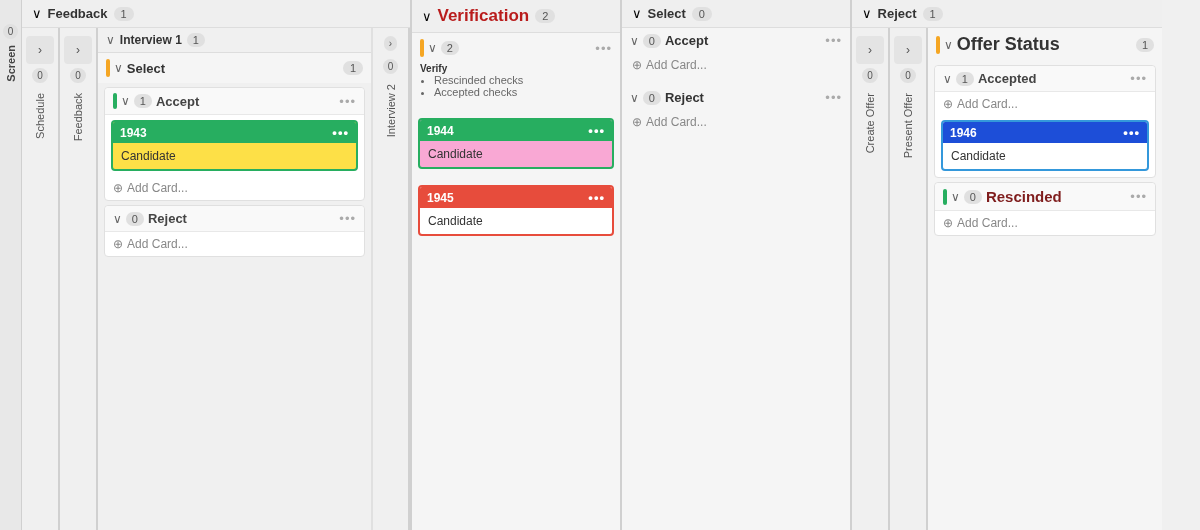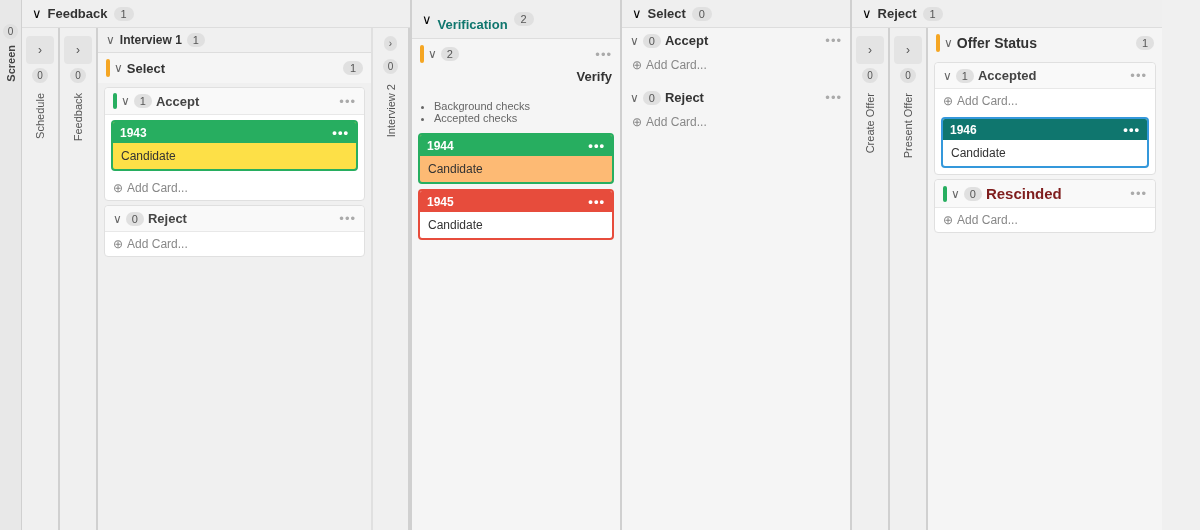--- a/index.html
+++ b/index.html
@@ -224,42 +224,42 @@
         <div style="background:#e0e0e0;border-radius:10px;padding:2px 5px;font-size:10px;color:#555;margin-bottom:4px;">›</div>
         <div style="background:#e0e0e0;border-radius:10px;padding:2px 5px;font-size:10px;color:#555;">0</div>
         <div style="writing-mode:vertical-rl;transform:rotate(180deg);font-size:11px;color:#555;white-space:nowrap;margin-top:6px;font-weight:500;">Interview 2</div>
       </div>
     </div>
   </div>
 
   <div class="full-group" style="width:210px;">
     <div class="group-top-bar">
       <span class="chevron">∨</span>
-      <span class="group-title" style="font-weight:600;font-size:13px;color:#0f766e;margin-top:11px;">Verification</span>
+      <span class="group-title" style="font-weight:600;font-size:17px;color:#b91c1c;">Verification</span>
       <span class="group-badge">2</span>
     </div>
     <div class="group-body">
       <div style="flex:1;overflow-y:auto;background:#f5f5f5;">
 
         <div style="display:flex;align-items:center;padding:6px 8px;gap:4px;background:#f5f5f5;">
           <div style="width:4px;height:18px;background:#f5a623;border-radius:2px;flex-shrink:0;"></div>
           <span style="color:#666;font-size:12px;">∨</span>
           <span style="background:#e0e0e0;border-radius:10px;padding:1px 6px;font-size:11px;color:#555;">2</span>
           <span style="flex:1;"></span>
           <span style="color:#aaa;cursor:pointer;letter-spacing:1px;">•••</span>
         </div>
         <div style="padding:0 8px 4px 8px;">
-          <div style="font-weight:600;font-size:13px;color:#333;margin-bottom:16px;text-align:right;">Verify</div>
+          <div style="font-weight:600;font-size:10px;color:#333;margin-bottom:0;">Verify</div>
           <ul style="list-style:disc;padding-left:14px;font-size:11px;color:#666;">
-            <li>Background checks</li>
+            <li>Rescinded checks</li>
             <li>Accepted checks</li>
           </ul>
         </div>
 
-        <div style="margin:5px 6px;border-radius:4px;border:2px solid #27ae60;background:#fdba74;overflow:hidden;">
+        <div style="margin:16px 6px;border-radius:4px;border:2px solid #27ae60;background:#f9a8d4;overflow:hidden;">
           <div style="display:flex;align-items:center;padding:3px 7px;background:#27ae60;color:#fff;font-weight:700;font-size:12px;justify-content:space-between;">
             <span>1944</span>
             <span style="font-size:13px;letter-spacing:1px;cursor:pointer;">•••</span>
           </div>
           <div style="padding:6px 8px;font-size:12px;color:#333;">Candidate</div>
         </div>
 
         <div style="margin:5px 6px;border-radius:4px;border:2px solid #e74c3c;background:#fff;overflow:hidden;">
           <div style="display:flex;align-items:center;padding:3px 7px;background:#e74c3c;color:#fff;font-weight:700;font-size:12px;justify-content:space-between;">
             <span>1945</span>
@@ -322,38 +322,38 @@
       <div class="coll-group">
         <div class="arrow-btn">›</div>
         <div style="background:#e0e0e0;border-radius:10px;padding:2px 5px;font-size:10px;color:#555;">0</div>
         <div style="writing-mode:vertical-rl;transform:rotate(180deg);font-size:11px;color:#555;white-space:nowrap;margin-top:6px;font-weight:500;">Present Offer</div>
       </div>
 
       <div style="flex:1;overflow-y:auto;background:#f5f5f5;">
         <div style="display:flex;align-items:center;padding:6px 8px;gap:4px;background:#f5f5f5;">
           <div style="width:4px;height:18px;background:#f5a623;border-radius:2px;flex-shrink:0;"></div>
           <span style="color:#666;font-size:12px;">∨</span>
-          <span style="flex:1;font-size:14px;font-weight:600;color:#333;">Offer Status</span>
+          <span style="flex:1;font-size:18px;font-weight:600;color:#333;">Offer Status</span>
           <span style="background:#e0e0e0;border-radius:10px;padding:1px 6px;font-size:11px;color:#555;">1</span>
         </div>
 
         <div style="margin:4px 6px;border-radius:4px;background:#fff;border:1px solid #e0e0e0;">
           <div style="display:flex;align-items:center;padding:5px 8px;background:#f9f9f9;border-bottom:1px solid #e8e8e8;border-radius:4px 4px 0 0;gap:4px;">
             <span style="color:#666;font-size:12px;">∨</span>
             <span style="background:#e0e0e0;border-radius:10px;padding:1px 6px;font-size:11px;color:#555;">1</span>
             <span style="flex:1;font-size:13px;font-weight:600;color:#444;">Accepted</span>
             <span style="color:#aaa;cursor:pointer;letter-spacing:1px;">•••</span>
           </div>
           <div style="display:flex;align-items:center;gap:4px;padding:5px 8px;color:#888;font-size:12px;cursor:pointer;">
             <span>⊕</span>
             <span>Add Card...</span>
           </div>
 
           <div style="margin:4px 6px 6px 6px;border-radius:4px;border:2px solid #3498db;background:#fff;overflow:hidden;">
-            <div style="display:flex;align-items:center;padding:3px 7px;background:#0f766e;color:#fff;font-weight:700;font-size:12px;justify-content:space-between;">
+            <div style="display:flex;align-items:center;padding:3px 7px;background:#1d4ed8;color:#fff;font-weight:700;font-size:12px;justify-content:space-between;">
               <span>1946</span>
               <span style="font-size:13px;letter-spacing:1px;cursor:pointer;">•••</span>
             </div>
             <div style="padding:6px 8px;font-size:12px;color:#333;">Candidate</div>
           </div>
         </div>
 
         <div style="margin:4px 6px;border-radius:4px;background:#fff;border:1px solid #e0e0e0;">
           <div style="display:flex;align-items:center;padding:5px 8px;background:#f9f9f9;border-bottom:1px solid #e8e8e8;border-radius:4px 4px 0 0;gap:4px;">
             <div style="width:4px;height:16px;background:#27ae60;border-radius:2px;"></div>

